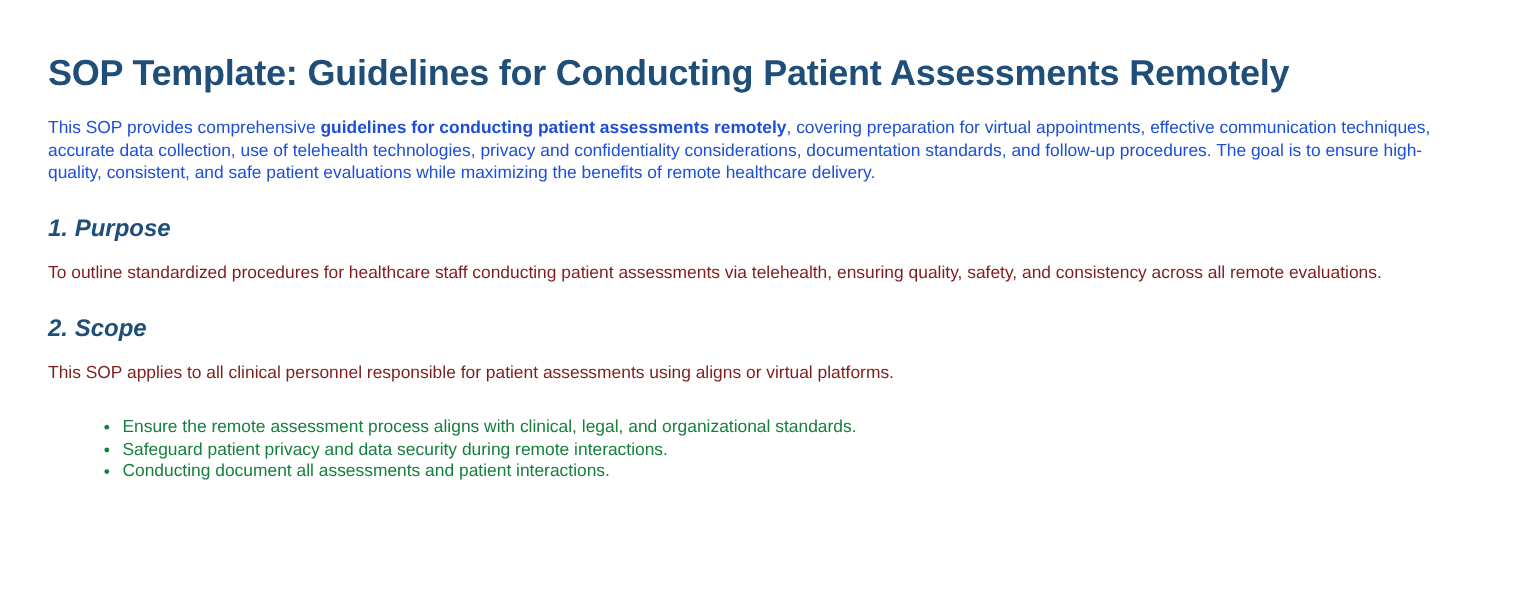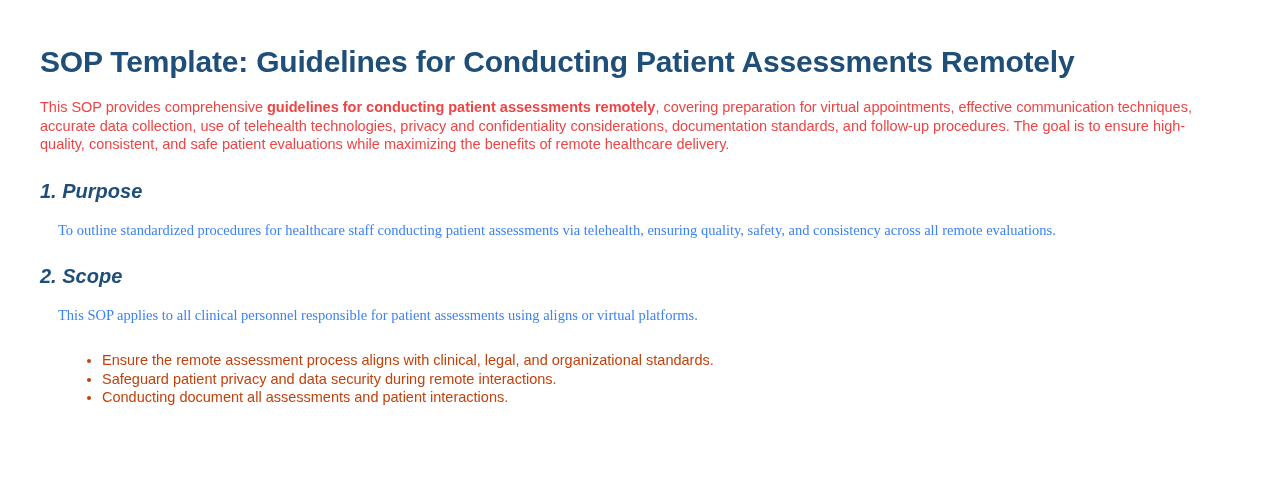--- a/index.html
+++ b/index.html
@@ -23,53 +23,52 @@
     line-height: 1.2;
     font-weight: bold;
     color: #1f4e79;
     margin: 8px 0 18px 0;
     letter-spacing: -0.2px;
   }
   p.intro {
     font-size: 14.5px;
     line-height: 1.28;
     margin: 0 0 26px 0;
-    color: #ef4444;
+    color: #1d4ed8;
     max-width: 1185px;
   }
   p.intro b {
     font-weight: bold;
   }
   h2.section-title {
     font-size: 20px;
     font-weight: bold;
     color: #1f4e79;
     margin: 0 0 16px 0;
     font-style: italic;
   }
   .section {
     margin-bottom: 26px;
   }
   p.section-body {
     font-size: 14.5px;
     line-height: 1.28;
-    margin: 18px;
-    color: #3b82f6;
+    margin: 0;
+    color: #7f1d1d;
     max-width: 1170px;
-    font-family: Liberation Serif, serif;
   }
   ul.bullets {
     margin: 0;
     padding-left: 62px;
     list-style-type: disc;
   }
   ul.bullets li {
     font-size: 14.5px;
     line-height: 1.30;
-    color: #c2410c;
+    color: #15803d;
     margin: 0;
   }
 </style>
 </head>
 <body>
 
 <div class="page">
 
   <h1 class="doc-title">SOP Template: Guidelines for Conducting Patient Assessments Remotely</h1>
 

